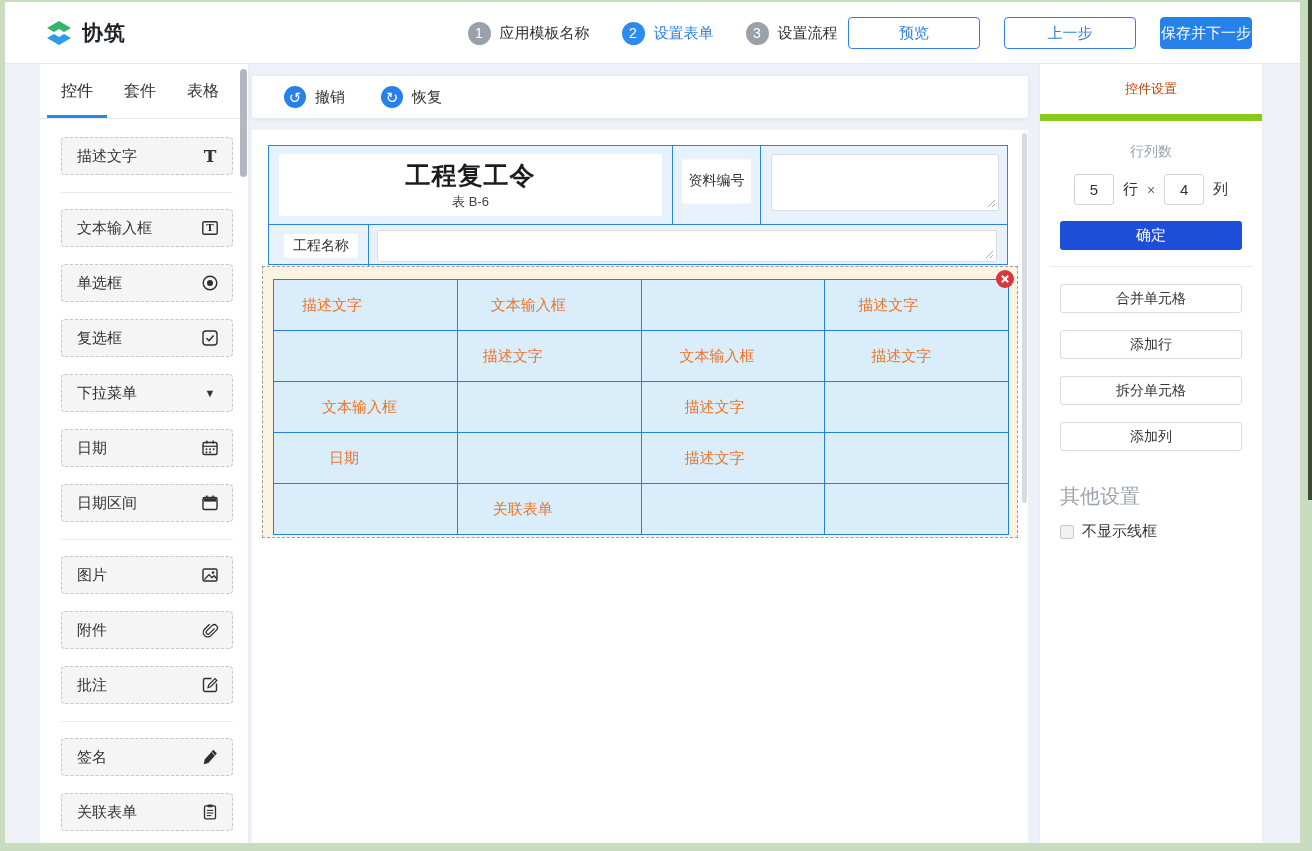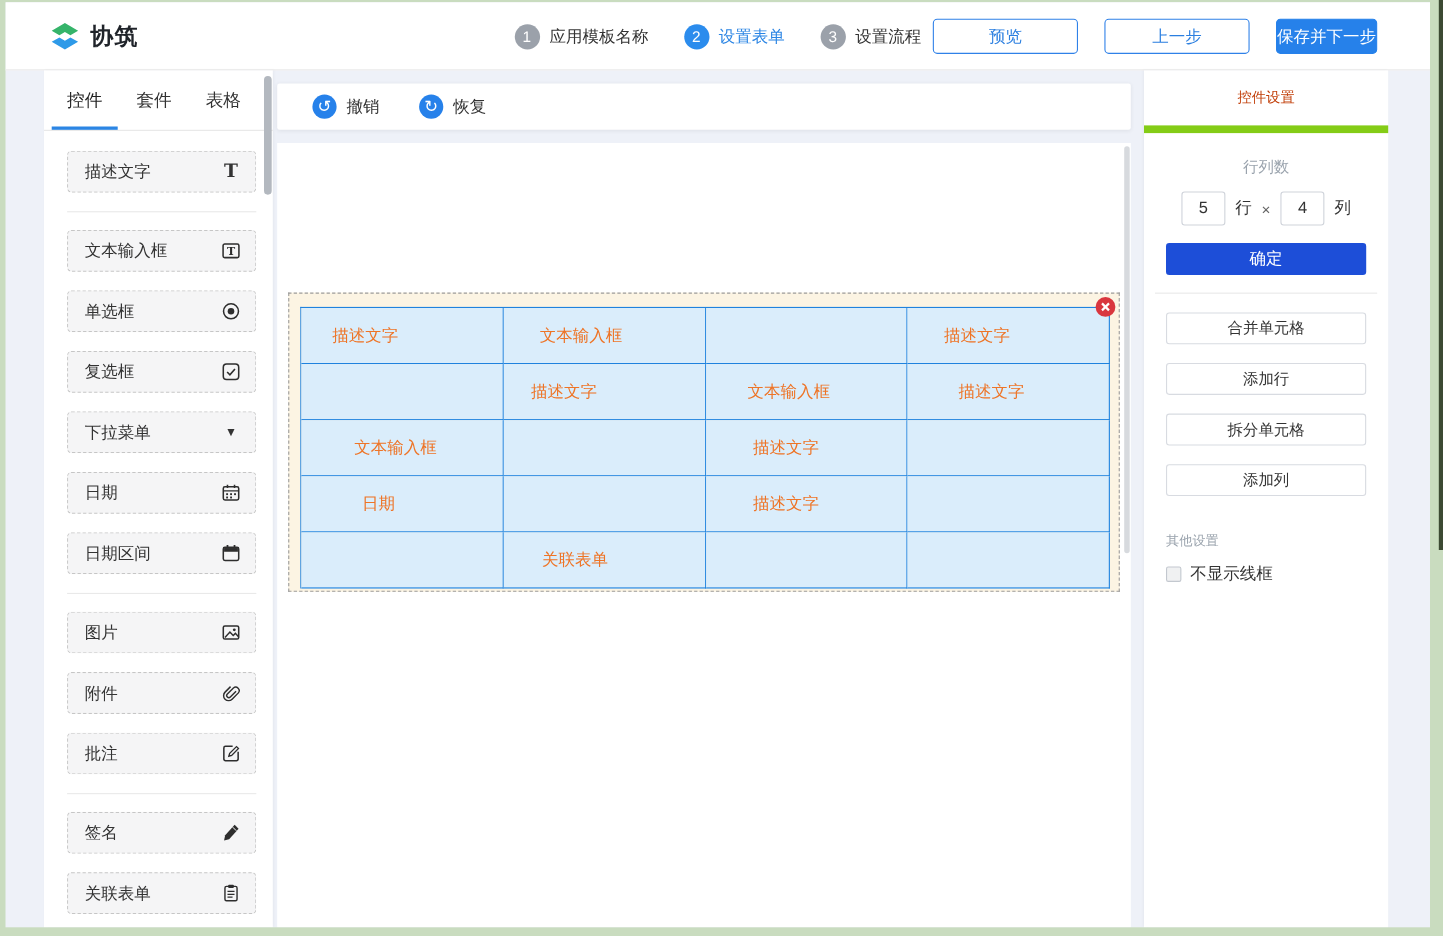--- a/index.html
+++ b/index.html
@@ -130,21 +130,21 @@
     font-family:"Liberation Sans","DejaVu Sans",sans-serif; }
   .rp-unit { font-size:15px; color:#333; }
   .rp-times { font-size:14px; color:#666; }
   .rp-confirm { margin-top:16px; width:100%; height:29px; background:#1d4ed8;
     border:none; border-radius:3px; color:#fff; font-size:15px; display:flex;
     align-items:center; justify-content:center; cursor:pointer; }
   .rp-div { height:1px; background:#e9e9e9; margin:16px -10px 0; }
   .rp-btn { margin-top:17px; width:100%; height:29px; background:#fff;
     border:1px solid #d8dbe1; border-radius:3px; color:#333; font-size:14px;
     display:flex; align-items:center; justify-content:center; cursor:pointer; }
-  .rp-other { margin-top:32px; text-align:left; font-size:12px; color:#9aa3ad; }
+  .rp-other { margin-top:32px; text-align:left; font-size:20px; color:#9aa3ad; }
   .rp-check-row { margin-top:12px; display:flex; align-items:center; gap:8px; }
   .rp-checkbox { width:14px; height:14px; background:#f0f1f2; border:1px solid #c3c8cf;
     border-radius:2px; cursor:pointer; }
   .rp-check-label { font-size:15px; color:#333; }
 </style>
 </head>
 <body>
 
 <div class="screen">
   <div class="app">
@@ -327,20 +327,50 @@
         <span class="tool-label">撤销</span>
       </div>
       <div class="tool">
         <span class="tool-circle">↻</span>
         <span class="tool-label">恢复</span>
       </div>
     </div>
 
     <div class="sheet">
 
+      <div class="form">
+        <div class="f-cell f-title-cell">
+          <div class="f-title-box">
+            <div class="f-title">工程复工令</div>
+            <div class="f-subtitle">表 B-6</div>
+          </div>
+        </div>
+        <div class="f-cell f-docno-cell">
+          <div class="f-docno-box">资料编号</div>
+        </div>
+        <div class="f-cell f-ta-cell">
+          <div class="f-ta">
+            <svg class="grip" width="9" height="9">
+                <path d="M8 1 L1 8 M8 5 L5 8" stroke="#aaaaaa" stroke-width="1" fill="none"></path>
+              </svg>
+          </div>
+        </div>
+        <div class="f-row2">
+          <div class="f-name-cell">
+            <div class="f-name-box">工程名称</div>
+          </div>
+          <div class="f-name-input-cell">
+            <div class="f-name-ta">
+              <svg class="grip" width="9" height="9">
+                  <path d="M8 1 L1 8 M8 5 L5 8" stroke="#aaaaaa" stroke-width="1" fill="none"></path>
+                </svg>
+            </div>
+          </div>
+        </div>
+      </div>
 
       <div class="tblock">
         <div class="del-btn"></div>
         <div class="grid">
           <div class="tcell" style="padding-left:28px">描述文字</div>
           <div class="tcell" style="padding-left:33px">文本输入框</div>
           <div class="tcell"></div>
           <div class="tcell" style="padding-left:33px">描述文字</div>
 
           <div class="tcell"></div>

